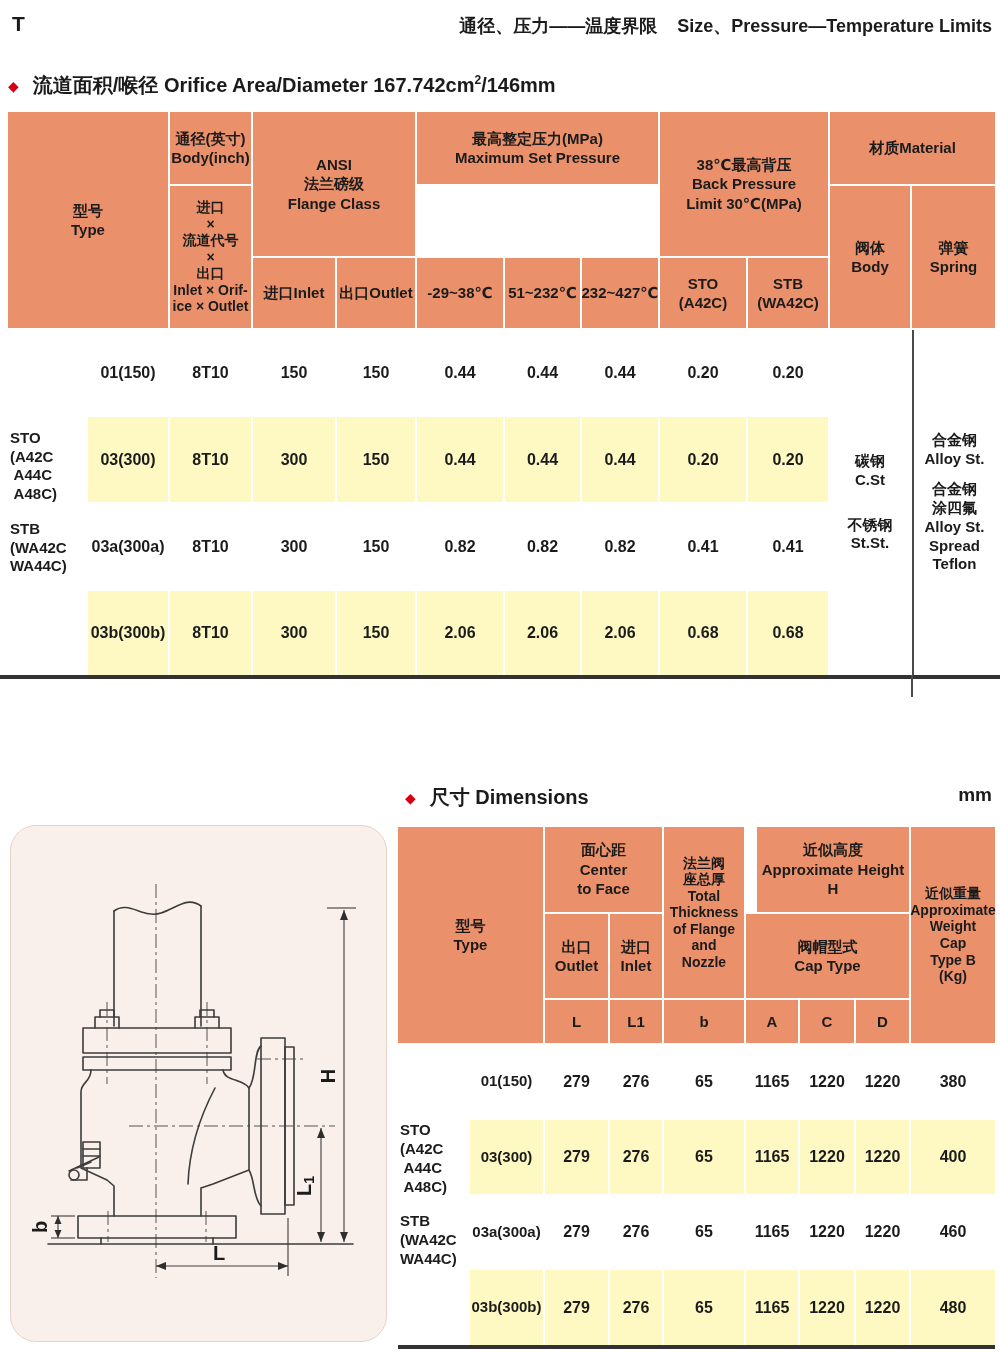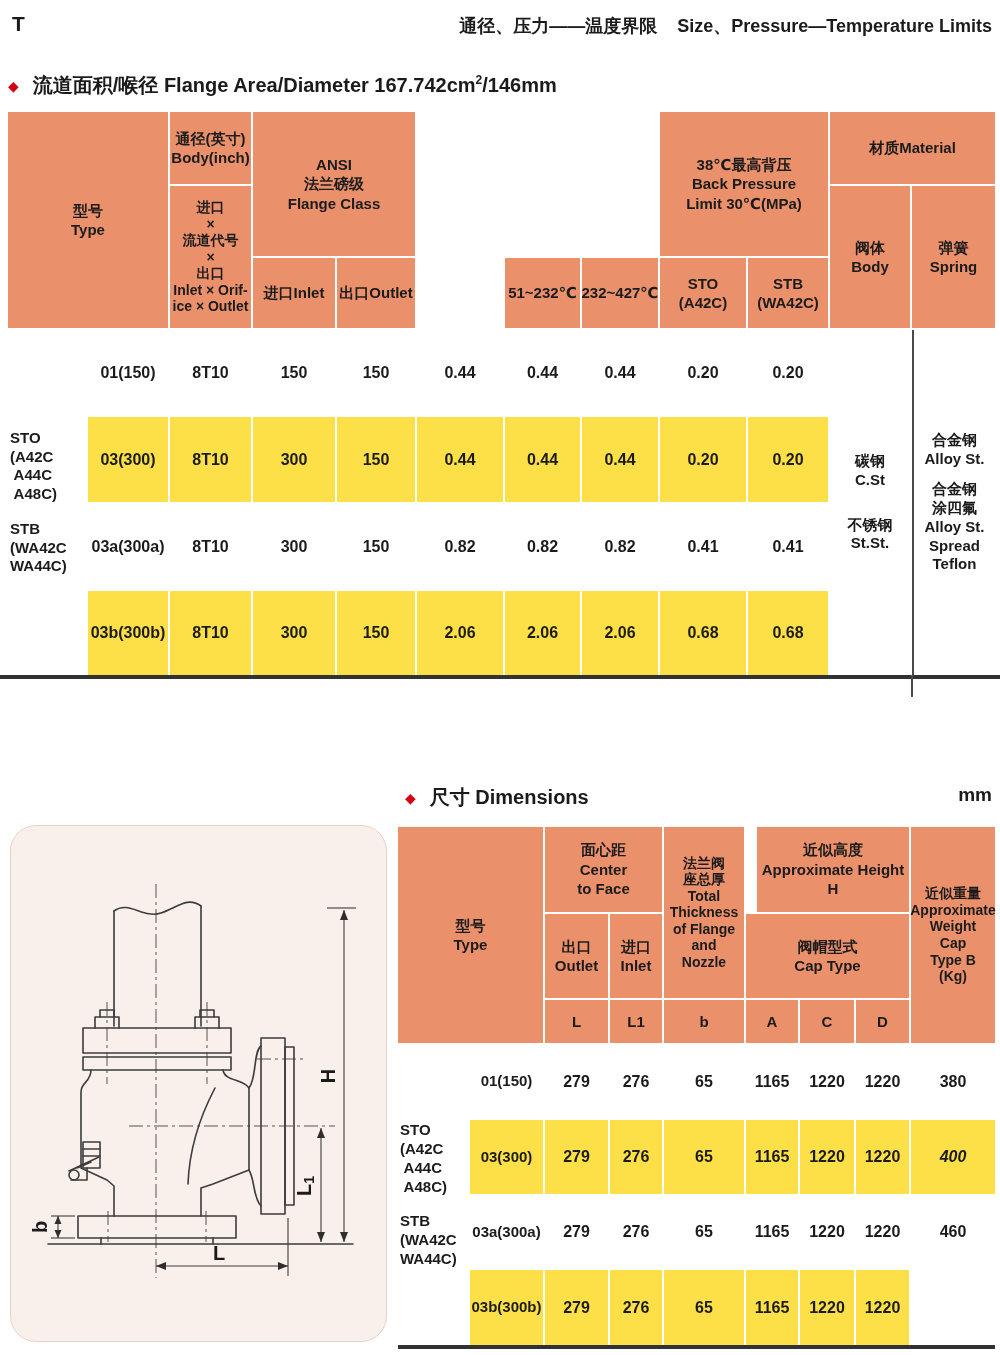--- a/index.html
+++ b/index.html
@@ -20,21 +20,21 @@
   .tbl{display:grid;gap:2px;background:#fff;}
   .hc{
     background:#EA916C;display:flex;flex-direction:column;justify-content:center;
     align-items:center;text-align:center;white-space:pre-line;font-size:15px;line-height:1.3;
   }
   .hc.small{font-size:14px;line-height:1.18;}
   .bc{
     background:#fff;display:flex;justify-content:center;align-items:center;
     text-align:center;font-size:16px;white-space:pre-line;line-height:1.25;
   }
-  .gray{background:#fde047;}
+  .gray{background:#fef9c3;}
   .series{
     background:#fff;display:flex;flex-direction:column;justify-content:center;
     align-items:flex-start;padding-left:2px;gap:16px;font-size:15px;
     white-space:pre;text-align:left;line-height:1.25;
   }
   .mat{
     background:#fff;display:flex;flex-direction:column;justify-content:center;
     align-items:center;gap:26px;font-size:15px;white-space:pre-line;text-align:center;line-height:1.25;
   }
   .mat.spring{border-left:2px solid #4a4a4a;gap:12px;}
@@ -56,21 +56,21 @@
 <body>
 
 <div class="abs" id="corner-mark">T</div>
 <div class="abs" id="page-title">
   <span>通径、压力——温度界限</span>
   <span>Size、Pressure—Temperature Limits</span>
 </div>
 
 <div class="abs sec-line" style="left:8px;top:72px;">
   <span class="diamond">◆</span>
-  <span><span>流道面积/喉径 Flange Area/Diameter 167.742cm</span><sup>2</sup><span>/146mm</span></span>
+  <span><span>流道面积/喉径 Orifice Area/Diameter 167.742cm</span><sup>2</sup><span>/146mm</span></span>
 </div>
 
 <div class="abs tbl" id="t1" style="left:8px;top:112px;width:987px;height:563px;
             grid-template-columns:78px 80px 81px 82px 78px 86px 75px 76px 86px 80px 80px 83px;
             grid-template-rows:72px 70px 70px 85px 85px 85px 84px;">
   <div class="hc" style="grid-column:1/3;grid-row:1/4;">型号
 Type</div>
   <div class="hc" style="grid-column:3;grid-row:1;">通径(英寸)
 Body(inch)</div>
   <div class="hc small" style="grid-column:3;grid-row:2/4;">进口
@@ -78,20 +78,23 @@
 流道代号
 ×
 出口
 Inlet × Orif-
 ice × Outlet</div>
   <div class="hc" style="grid-column:4;grid-row:3;">进口Inlet</div>
   <div class="hc" style="grid-column:4/6;grid-row:1/3;">ANSI
 法兰磅级
 Flange Class</div>
   <div class="hc" style="grid-column:5;grid-row:3;">出口Outlet</div>
+  <div class="hc" style="grid-column:6/9;grid-row:1;">最高整定压力(MPa)
+Maximum Set Pressure</div>
+  <div class="hc" style="grid-column:6;grid-row:3;">-29~38℃</div>
   <div class="hc" style="grid-column:7;grid-row:3;">51~232℃</div>
   <div class="hc" style="grid-column:8;grid-row:3;">232~427℃</div>
   <div class="hc" style="grid-column:9/11;grid-row:1/3;">38℃最高背压
 Back Pressure
 Limit 30℃(MPa)</div>
   <div class="hc" style="grid-column:9;grid-row:3;">STO
 (A42C)</div>
   <div class="hc" style="grid-column:10;grid-row:3;">STB
 (WA42C)</div>
   <div class="hc" style="grid-column:11/13;grid-row:1;">材质Material</div>
@@ -301,33 +304,34 @@
   <div class="bc" style="grid-column:8;grid-row:4;">1220</div>
   <div class="bc" style="grid-column:9;grid-row:4;">380</div>
 
   <div class="bc gray" style="grid-column:2;grid-row:5;font-size:15px;">03(300)</div>
   <div class="bc gray" style="grid-column:3;grid-row:5;">279</div>
   <div class="bc gray" style="grid-column:4;grid-row:5;">276</div>
   <div class="bc gray" style="grid-column:5;grid-row:5;">65</div>
   <div class="bc gray" style="grid-column:6;grid-row:5;">1165</div>
   <div class="bc gray" style="grid-column:7;grid-row:5;">1220</div>
   <div class="bc gray" style="grid-column:8;grid-row:5;">1220</div>
-  <div class="bc gray" style="grid-column:9;grid-row:5;font-style:italic;">400</div>
+  <div class="bc gray" style="grid-column:9;grid-row:5;">400</div>
 
   <div class="bc" style="grid-column:2;grid-row:6;font-size:15px;">03a(300a)</div>
   <div class="bc" style="grid-column:3;grid-row:6;">279</div>
   <div class="bc" style="grid-column:4;grid-row:6;">276</div>
   <div class="bc" style="grid-column:5;grid-row:6;">65</div>
   <div class="bc" style="grid-column:6;grid-row:6;">1165</div>
   <div class="bc" style="grid-column:7;grid-row:6;">1220</div>
   <div class="bc" style="grid-column:8;grid-row:6;">1220</div>
   <div class="bc" style="grid-column:9;grid-row:6;">460</div>
 
   <div class="bc gray" style="grid-column:2;grid-row:7;font-size:15px;">03b(300b)</div>
   <div class="bc gray" style="grid-column:3;grid-row:7;">279</div>
   <div class="bc gray" style="grid-column:4;grid-row:7;">276</div>
   <div class="bc gray" style="grid-column:5;grid-row:7;">65</div>
   <div class="bc gray" style="grid-column:6;grid-row:7;">1165</div>
   <div class="bc gray" style="grid-column:7;grid-row:7;">1220</div>
   <div class="bc gray" style="grid-column:8;grid-row:7;">1220</div>
+  <div class="bc gray" style="grid-column:9;grid-row:7;">480</div>
 </div>
 
 <div class="abs thickline" style="left:398px;top:1345px;width:597px;"></div>
 
 </body></html>

